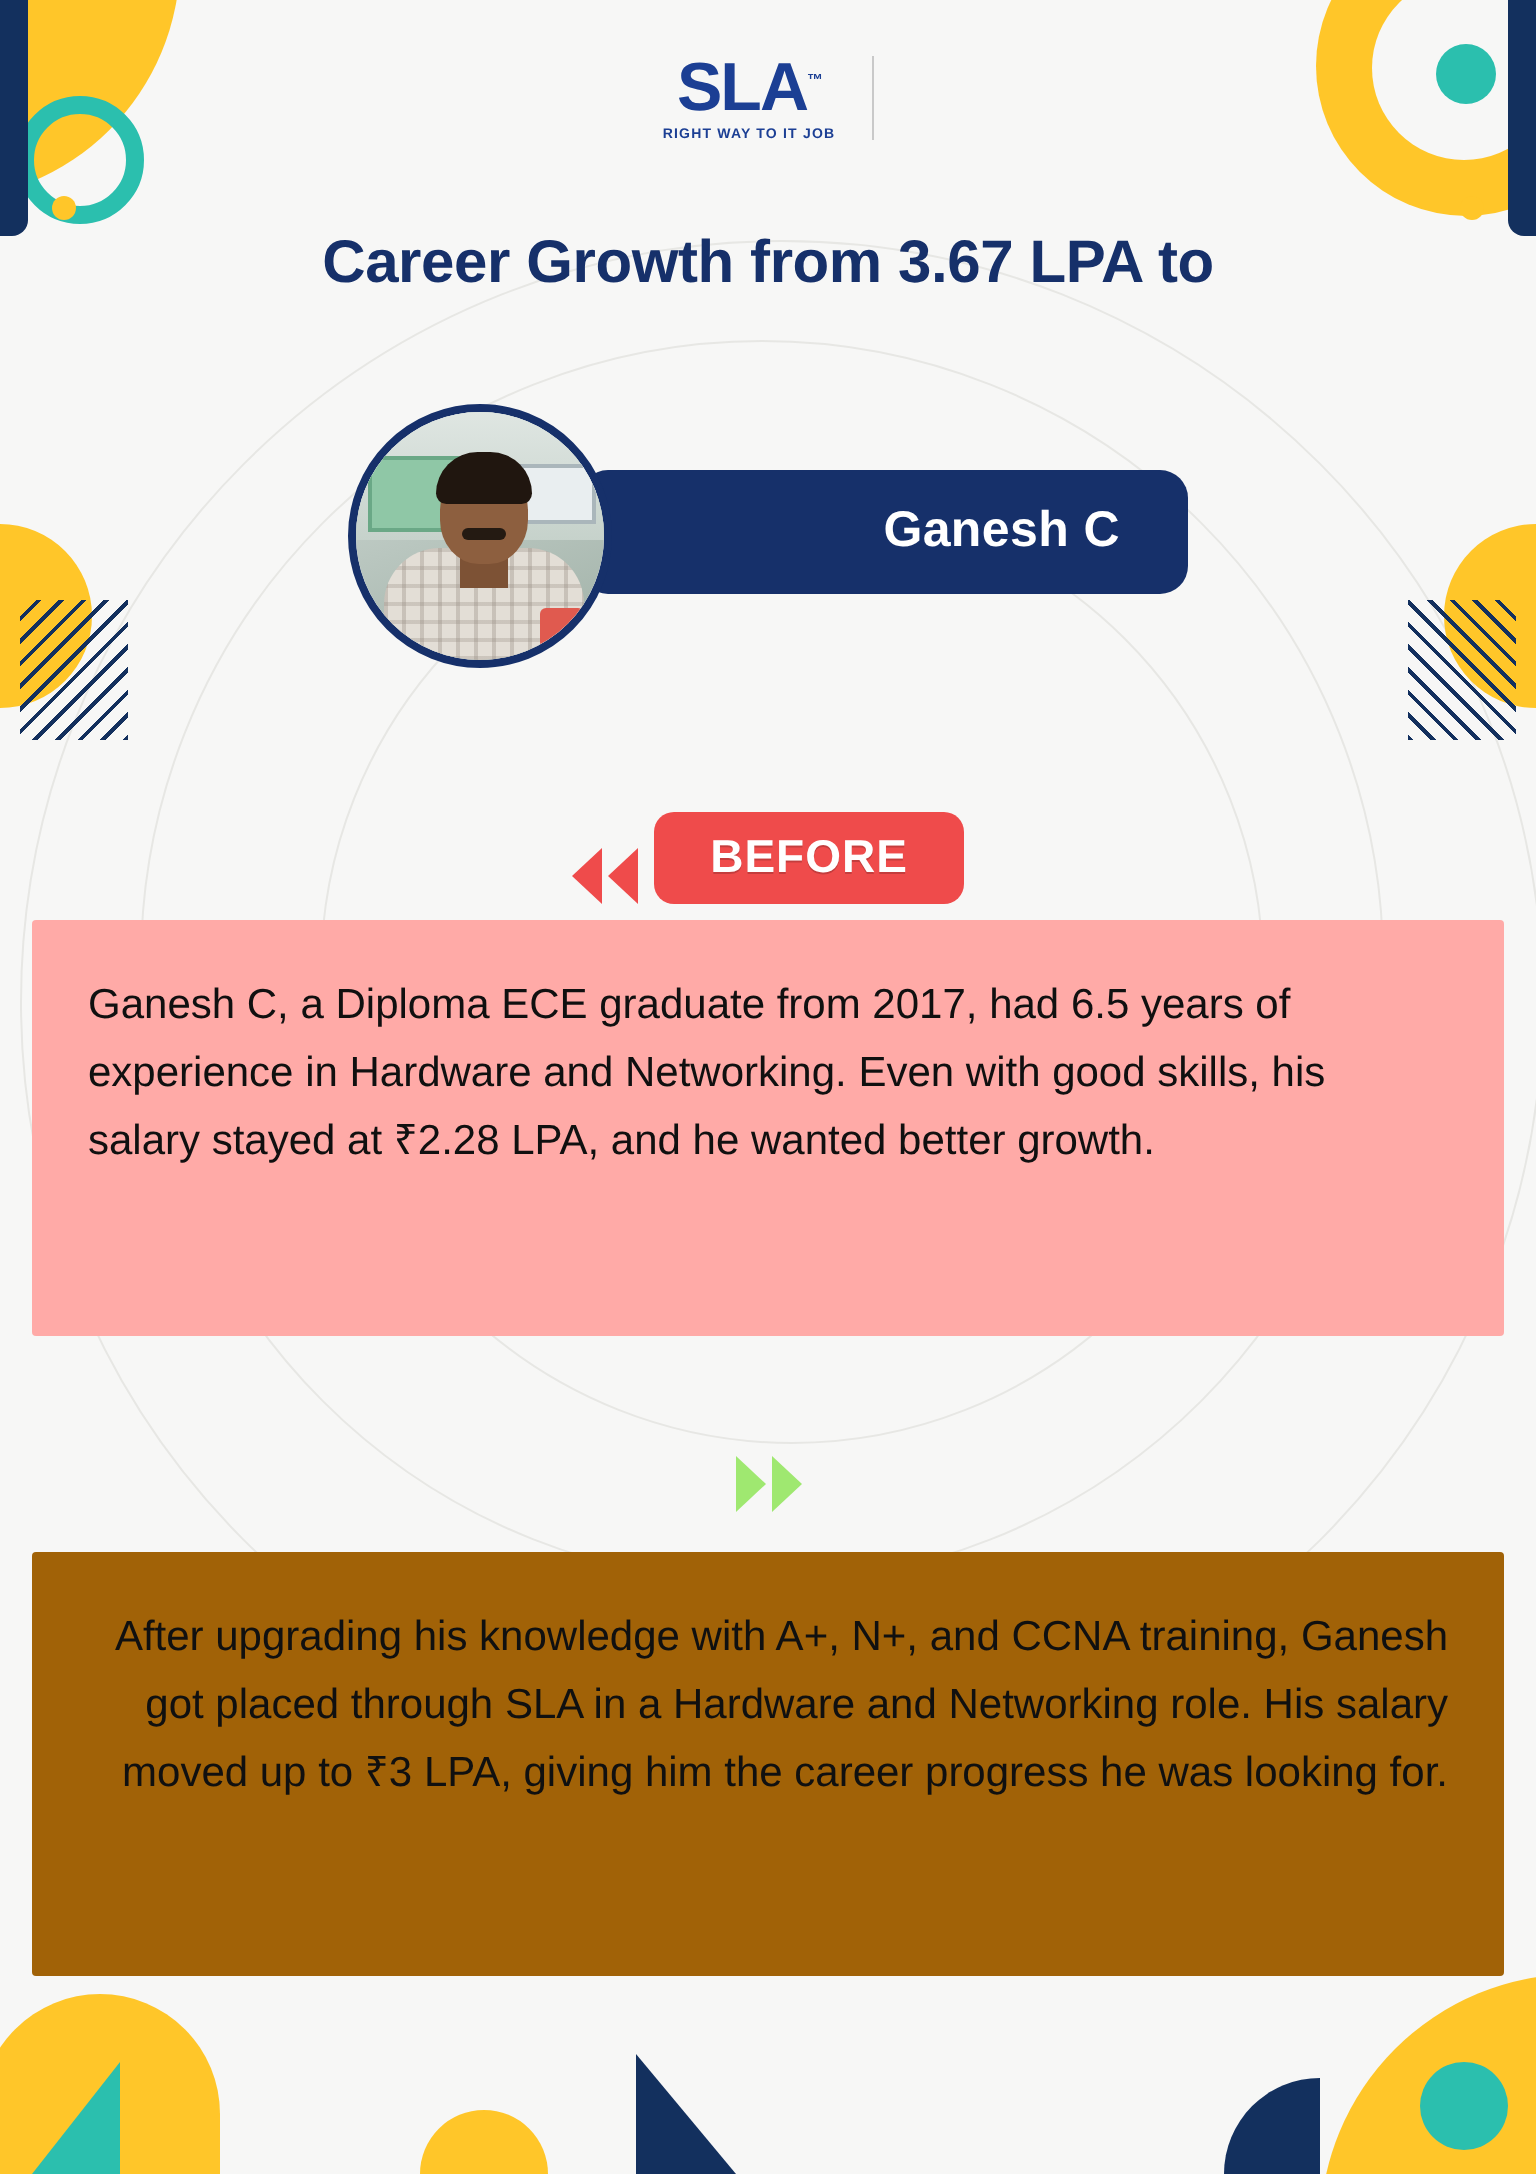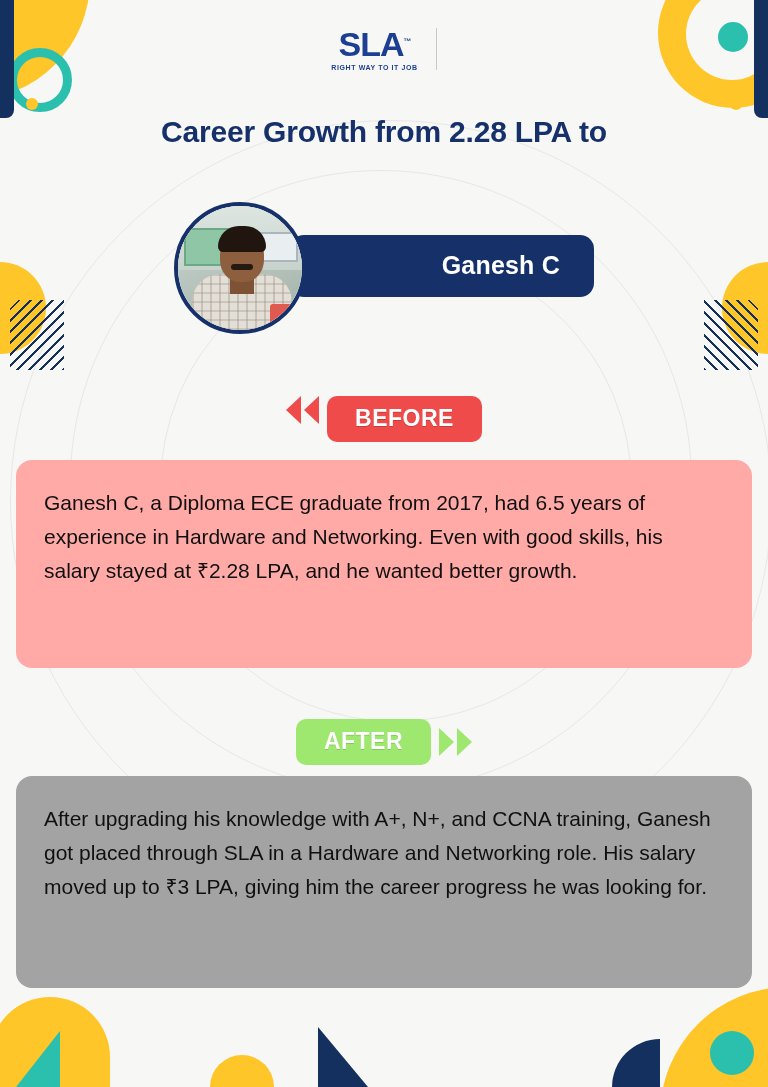--- a/index.html
+++ b/index.html
@@ -335,21 +335,21 @@
   .ph-red {
     position: absolute; right: 10px; bottom: 6px; width: 22px; height: 20px;
     background: #e05a4f; border-radius: 3px;
   }
 
   .badge-row {
     position: relative;
     height: 56px;
     margin-top: 46px;
   }
-  .badge-row.before-row { display: flex; justify-content: center; align-items: flex-start; }
+  .badge-row.before-row { display: flex; justify-content: center; align-items: flex-end; }
   .badge-row.after-row { display: flex; justify-content: center; align-items: center; }
 
   .arrows {
     display: flex;
     align-items: center;
     gap: 3px;
   }
   .arrow-left {
     width: 0; height: 0;
     border-top: 14px solid transparent;
@@ -380,34 +380,34 @@
     margin-left: 8px;
   }
   .badge-after {
     background: #9fe870;
     color: #ffffff;
     text-shadow: 0 1px 0 rgba(0,0,0,.14);
     margin-right: 8px;
   }
 
   .card {
-    border-radius: 16px;
+    border-radius: 2px;
     padding: 26px 28px 16px;
     box-sizing: border-box;
     margin-top: 8px;
   }
   .card p {
     margin: 0;
     font-size: 21px;
     line-height: 1.62;
     color: #101010;
     font-weight: 400;
   }
   .card-before { background: #ffaaa7; min-height: 208px; }
-  .card-after  { background: #a3a3a3; min-height: 212px; margin-top: 6px; }
+  .card-after  { background: #a16207; min-height: 212px; margin-top: 6px; text-align: right; }
 </style>
 </head>
 <body>
 
 <div class="poster">
 
   <div class="bg-layer">
     <div class="swirl s1"></div>
     <div class="swirl s2"></div>
     <div class="swirl s3"></div>
@@ -444,21 +444,21 @@
       <div class="sla-logo">
         <div class="sla-word">
           <span>SLA</span><span class="sla-tm">™</span>
         </div>
         <div class="sla-tag">RIGHT WAY TO IT JOB</div>
       </div>
       <div class="divider-v"></div>
     </div>
 
     <h1 class="title">
-      <span class="line">Career Growth from 2.28 LPA to</span>
+      <span class="line">Career Growth from 3.67 LPA to</span>
     </h1>
 
     <div class="profile-row">
       <div class="name-plate">
         <span class="name">Ganesh C</span>
       </div>
       <div class="avatar-wrap">
         <div class="avatar-photo">
           <div class="ph-wall"></div>
           <div class="ph-board"></div>
@@ -478,21 +478,20 @@
         <span class="arrow-left"></span>
         <span class="arrow-left"></span>
       </div>
       <div class="badge badge-before">BEFORE</div>
     </div>
     <div class="card card-before">
       <p>Ganesh C, a Diploma ECE graduate from 2017, had 6.5 years of experience in Hardware and Networking. Even with good skills, his salary stayed at ₹2.28 LPA, and he wanted better growth.</p>
     </div>
 
     <div class="badge-row after-row">
-      <div class="badge badge-after">AFTER</div>
       <div class="arrows">
         <span class="arrow-right"></span>
         <span class="arrow-right"></span>
       </div>
     </div>
     <div class="card card-after">
       <p>After upgrading his knowledge with A+, N+, and CCNA training, Ganesh got placed through SLA in a Hardware and Networking role. His salary moved up to ₹3 LPA, giving him the career progress he was looking for.</p>
     </div>
 
   </div>

